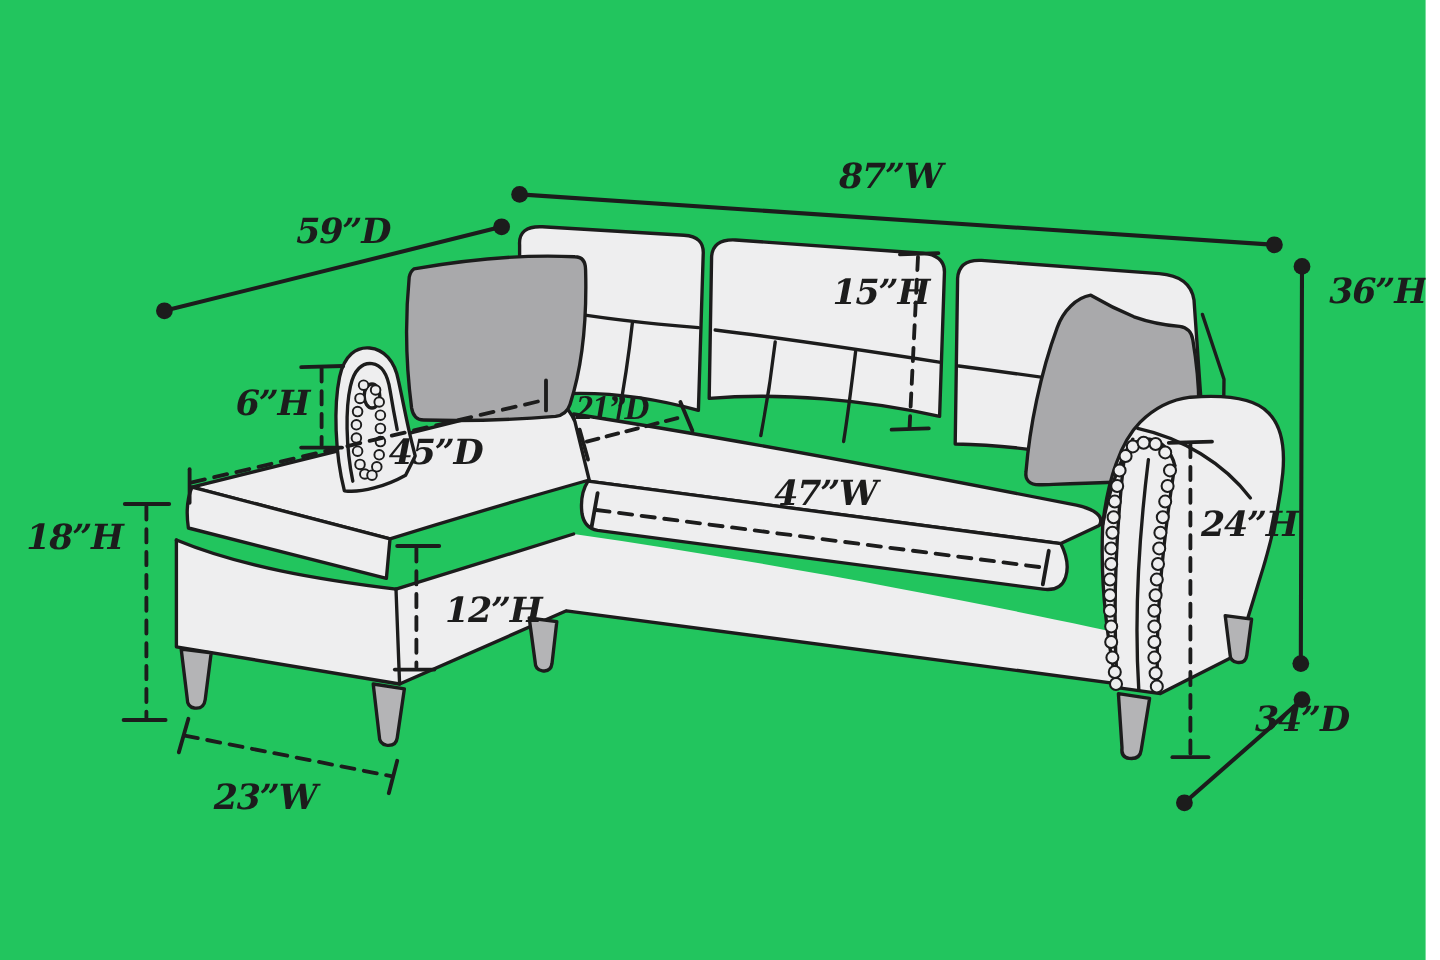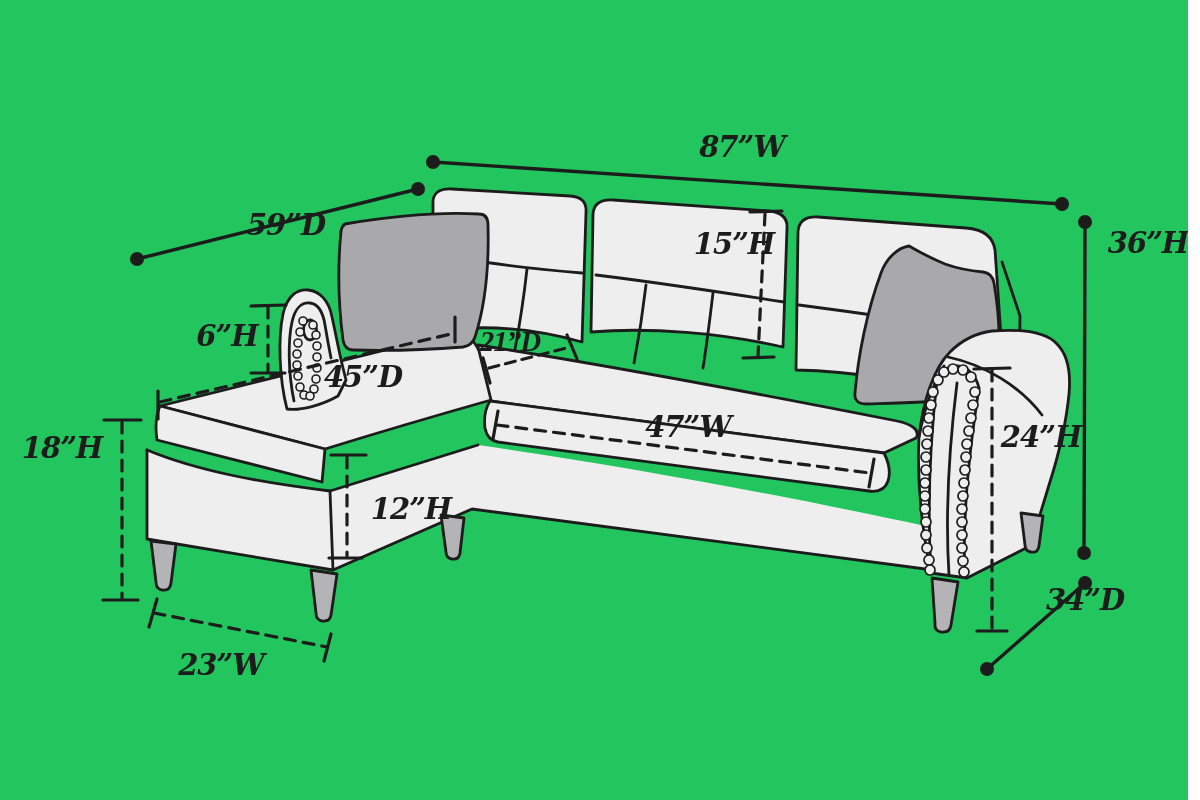--- a/index.html
+++ b/index.html
@@ -201,25 +201,25 @@
       </g>
       <g fill="none" stroke-width="3.2">
         <line x1="154" y1="613" x2="327" y2="647" stroke-dasharray="11 8"></line>
         <line x1="157" y1="599" x2="149" y2="627"></line>
           <line x1="331" y1="634" x2="324" y2="661"></line>
       </g>
     </g>
   </svg>
 
   <div class="dim-label" style="left:742px;top:147px;">87”W</div>
-  <div class="dim-label" style="left:286px;top:193px;margin-top:32px;">59”D</div>
+  <div class="dim-label" style="left:286px;top:193px;">59”D</div>
   <div class="dim-label" style="left:1128px;top:243px;padding-left:40px;">36”H</div>
   <div class="dim-label" style="left:734px;top:244px;">15”H</div>
   <div class="dim-label" style="left:227px;top:336px;">6”H</div>
   <div class="dim-label" style="left:363px;top:377px;">45”D</div>
   <div class="dim-label" style="left:510px;top:341px;font-family:Liberation Serif, serif;">21”D</div>
-  <div class="dim-label" style="left:688px;top:411px;margin-top:16px;">47”W</div>
+  <div class="dim-label" style="left:688px;top:411px;">47”W</div>
   <div class="dim-label" style="left:1041px;top:437px;">24”H</div>
   <div class="dim-label" style="left:62px;top:448px;">18”H</div>
   <div class="dim-label" style="left:411px;top:509px;">12”H</div>
   <div class="dim-label" style="left:221px;top:665px;">23”W</div>
   <div class="dim-label" style="left:1085px;top:600px;">34”D</div>
 </div>
 
 </body></html>

